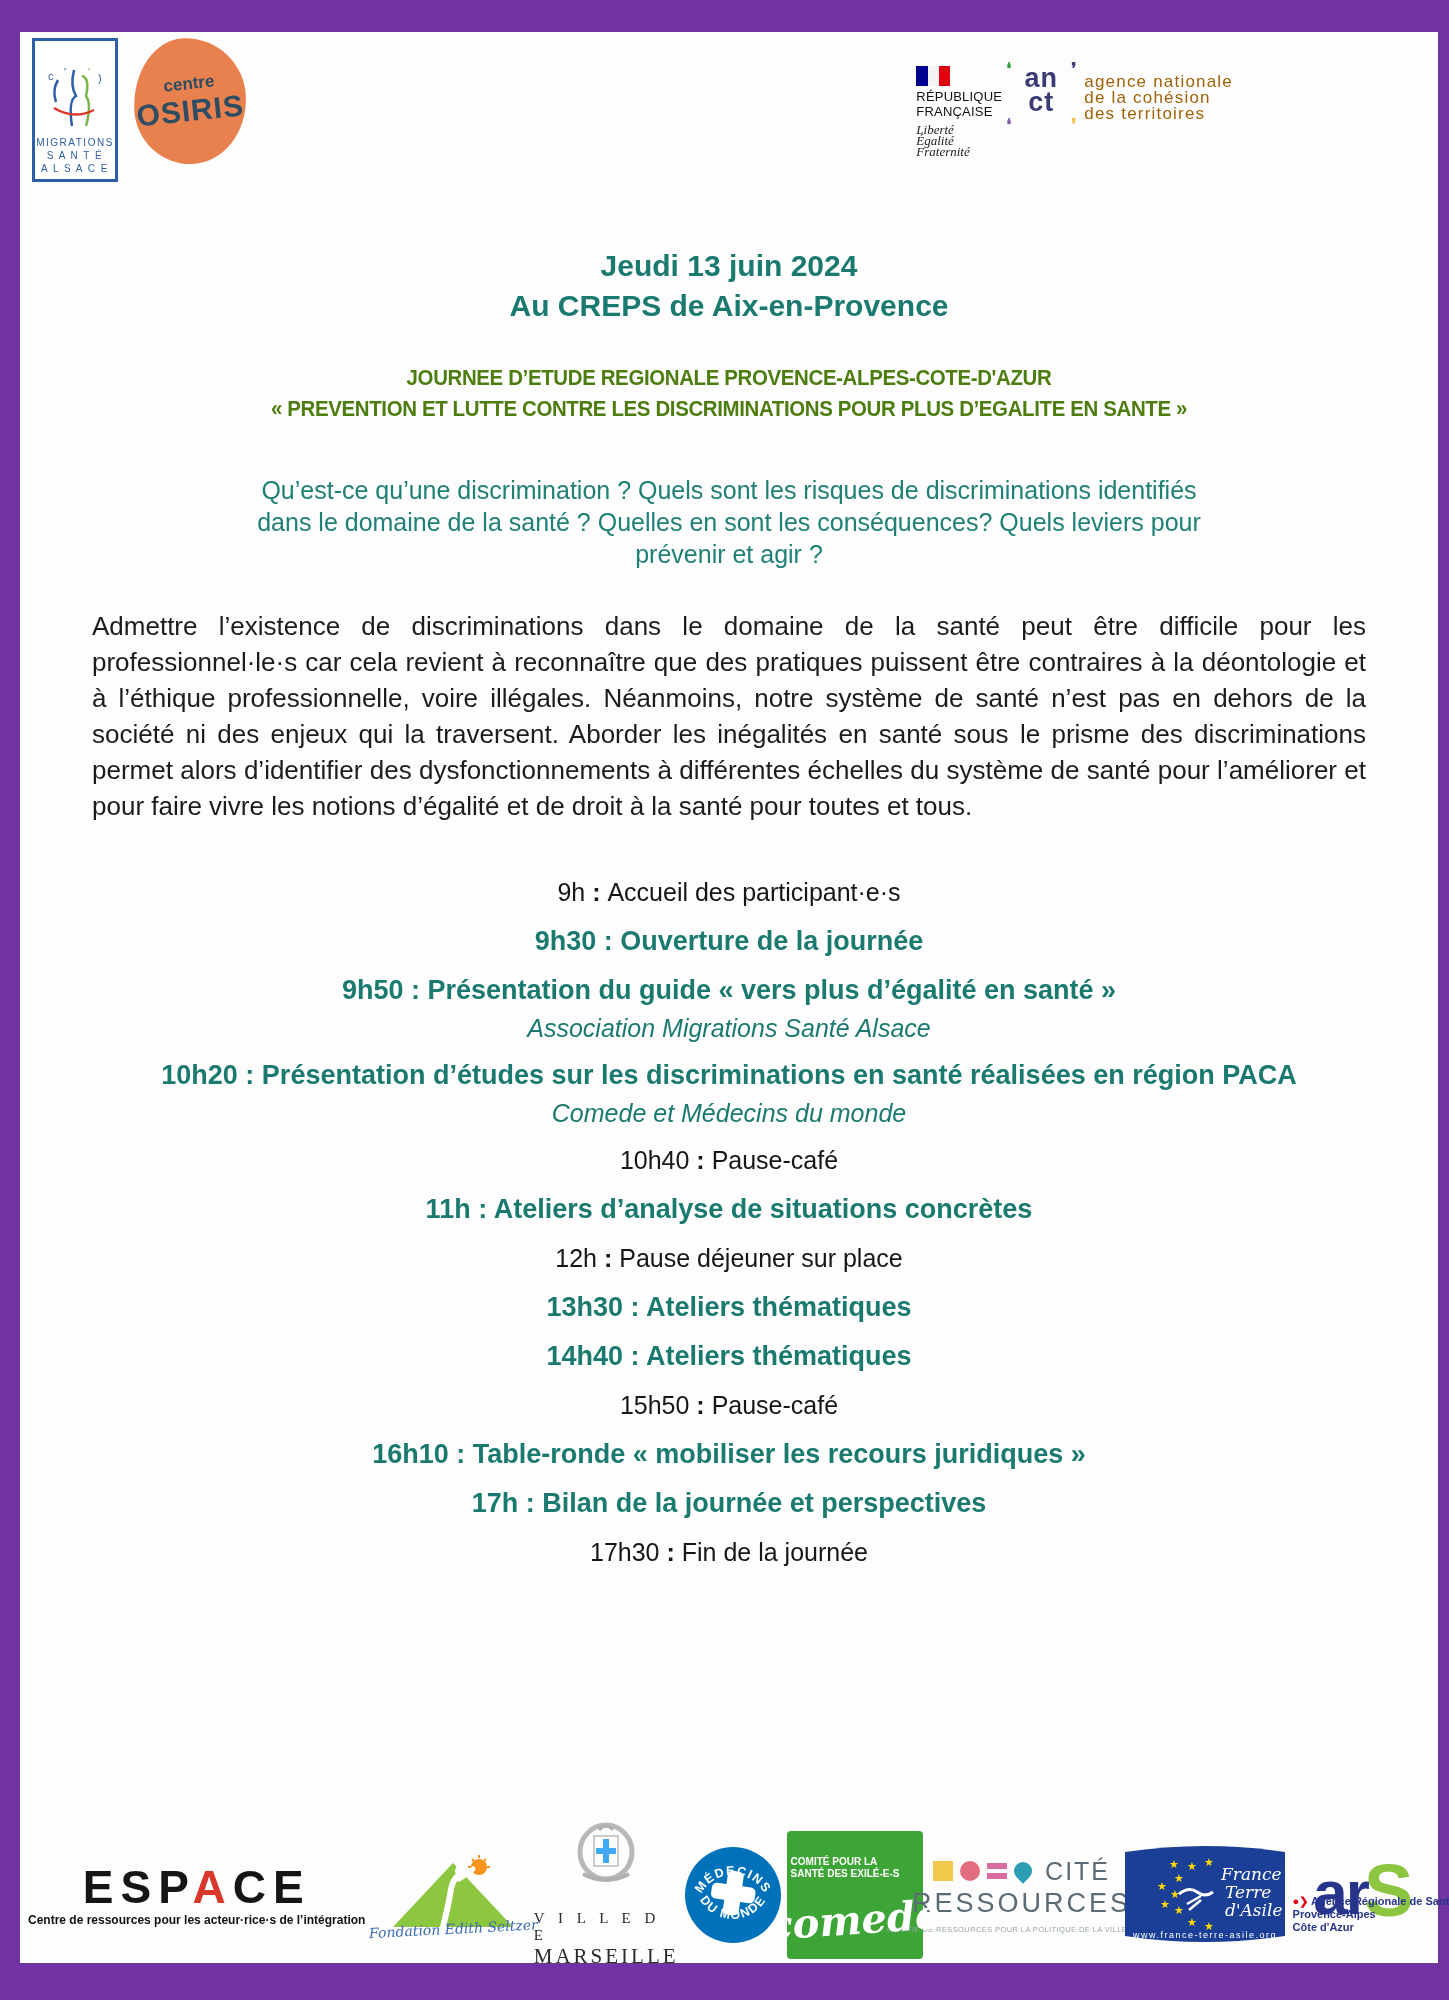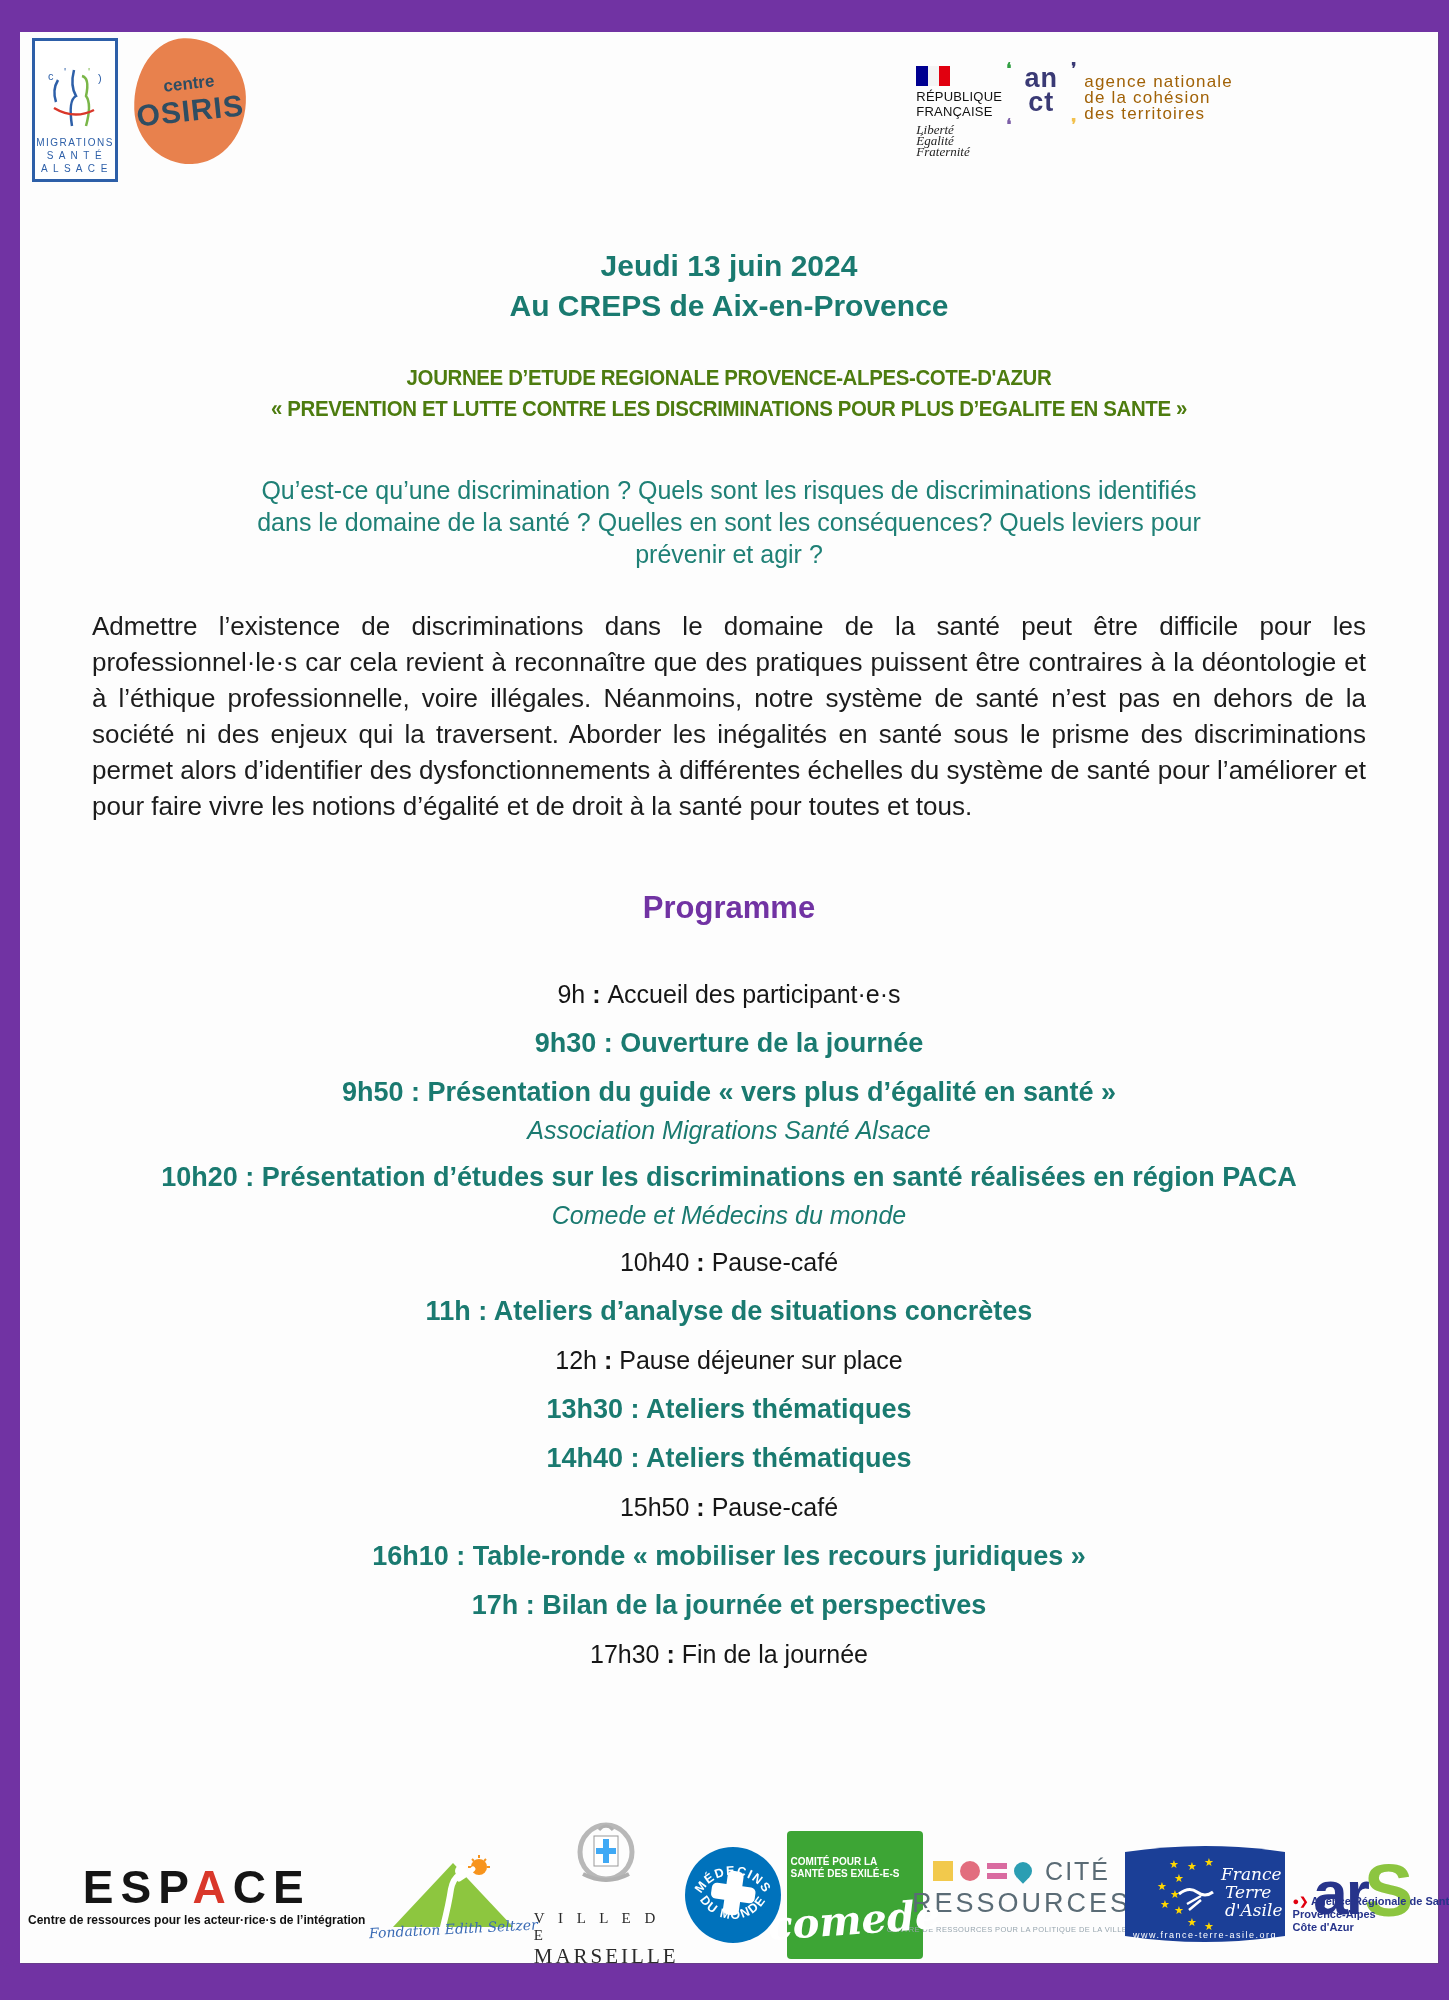--- a/index.html
+++ b/index.html
@@ -158,21 +158,20 @@
       <div class="title">
         <div>Jeudi 13 juin 2024</div>
         <div>Au CREPS de Aix-en-Provence</div>
       </div>
       <div class="subtitle">
         <span class="cond">JOURNEE D’ETUDE REGIONALE PROVENCE-ALPES-COTE-D'AZUR</span>
         <span class="cond">« PREVENTION ET LUTTE CONTRE LES DISCRIMINATIONS POUR PLUS D’EGALITE EN SANTE »</span>
       </div>
       <div class="question">Qu’est-ce qu’une discrimination ? Quels sont les risques de discriminations identifiés dans le domaine de la santé ? Quelles en sont les conséquences? Quels leviers pour prévenir et agir ?</div>
       <div class="intro">Admettre l’existence de discriminations dans le domaine de la santé peut être difficile pour les professionnel·le·s car cela revient à reconnaître que des pratiques puissent être contraires à la déontologie et à l’éthique professionnelle, voire illégales. Néanmoins, notre système de santé n’est pas en dehors de la société ni des enjeux qui la traversent. Aborder les inégalités en santé sous le prisme des discriminations permet alors d’identifier des dysfonctionnements à différentes échelles du système de santé pour l’améliorer et pour faire vivre les notions d’égalité et de droit à la santé pour toutes et tous.</div>
-      <div class="prog-head">Programme</div>
       <div class="prog-list">
           <div class="prog-item plain"><span class="pt">9h</span><span class="pc"> : </span><span class="px">Accueil des participant·e·s</span></div>
           <div class="prog-item teal"><span class="pt">9h30</span><span class="pc"> : </span><span class="px">Ouverture de la journée</span></div>
           <div class="prog-item teal"><span class="pt">9h50</span><span class="pc"> : </span><span class="px">Présentation du guide « vers plus d’égalité en santé »</span></div>
           <div class="prog-sub">Association Migrations Santé Alsace</div>
           <div class="prog-item teal"><span class="pt">10h20</span><span class="pc"> : </span><span class="px">Présentation d’études sur les discriminations en santé réalisées en région PACA</span></div>
           <div class="prog-sub">Comede et Médecins du monde</div>
           <div class="prog-item plain"><span class="pt">10h40</span><span class="pc"> : </span><span class="px">Pause-café</span></div>
           <div class="prog-item teal"><span class="pt">11h</span><span class="pc"> : </span><span class="px">Ateliers d’analyse de situations concrètes</span></div>
           <div class="prog-item plain"><span class="pt">12h</span><span class="pc"> : </span><span class="px">Pause déjeuner sur place</span></div>

